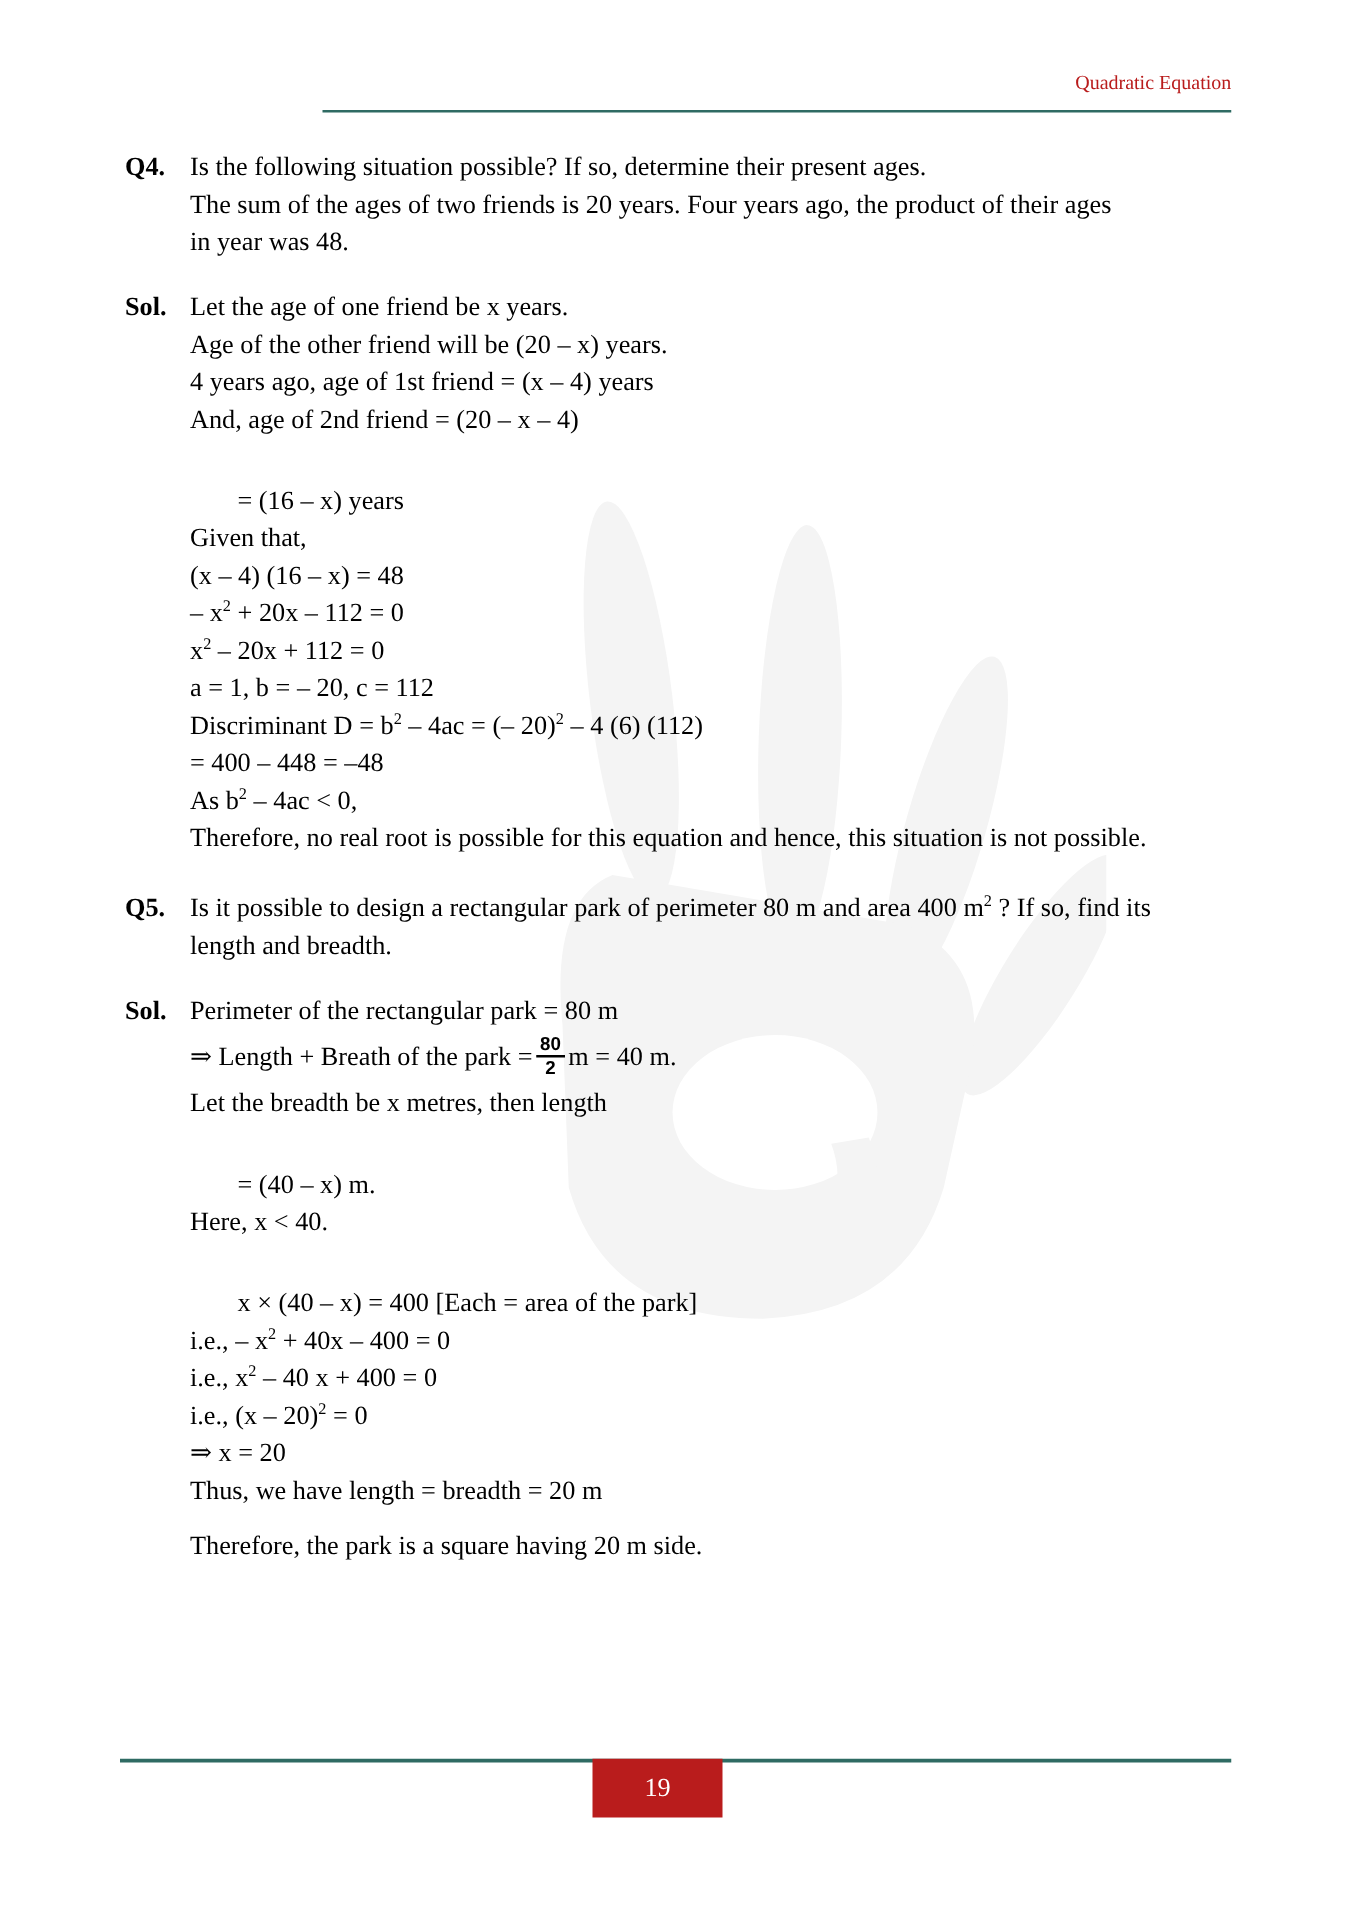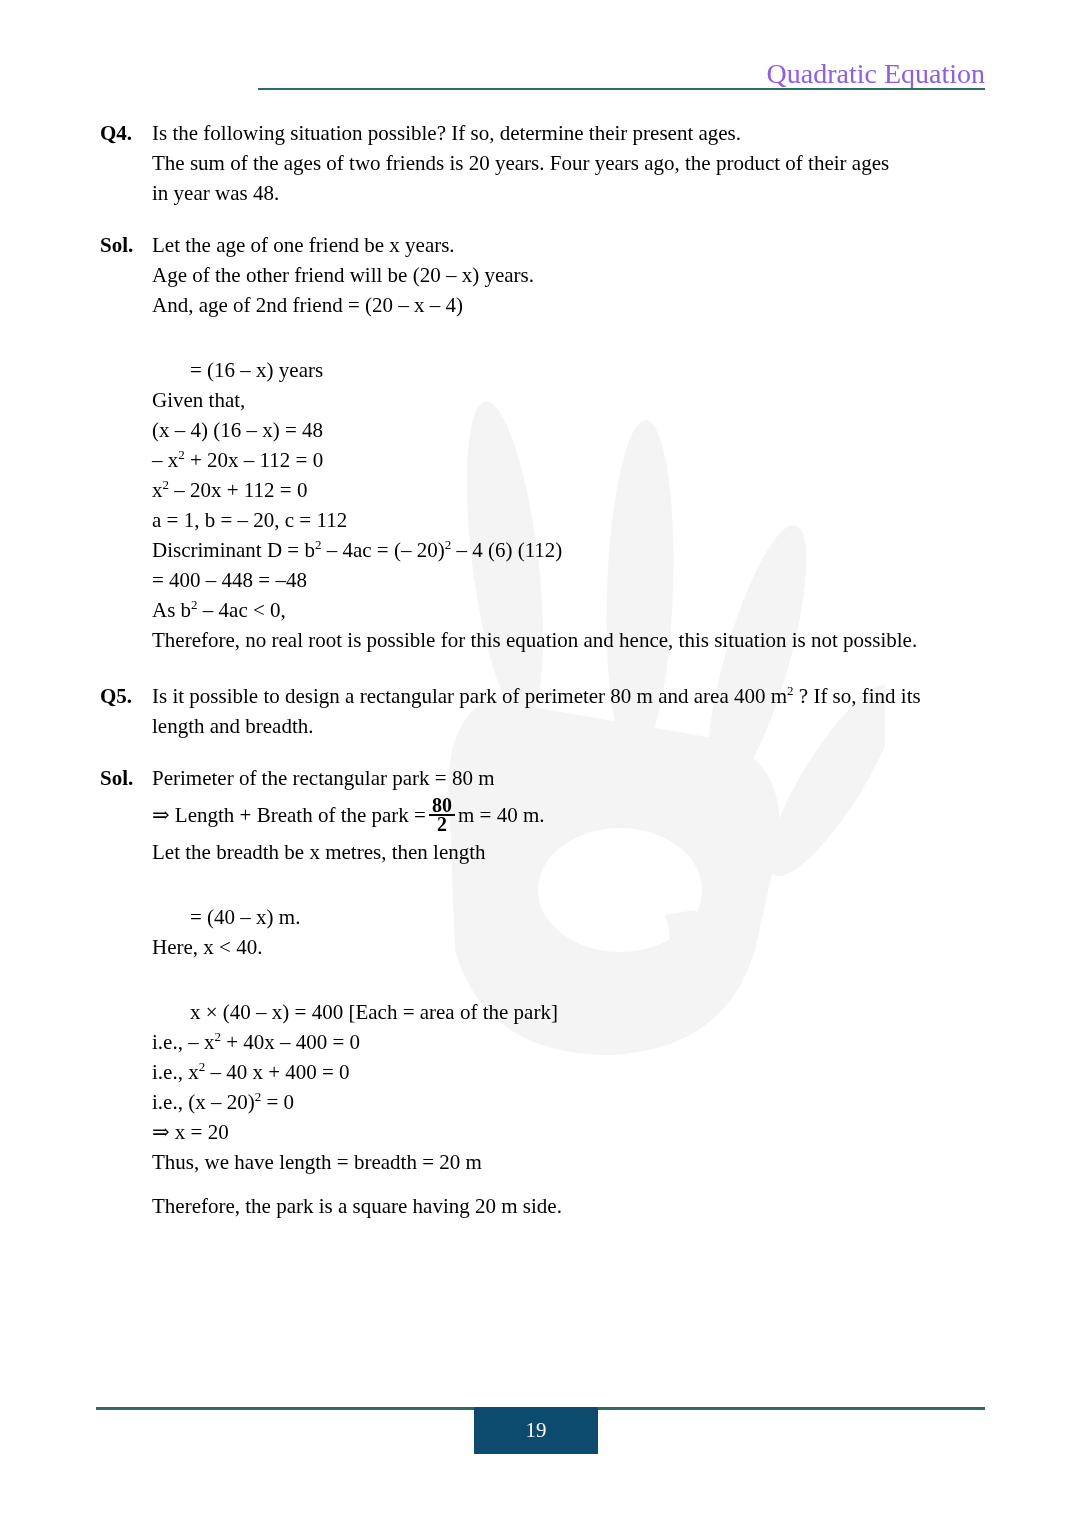--- a/index.html
+++ b/index.html
@@ -69,22 +69,22 @@
     width: 112px;
     height: 4px;
     display: flex;
   }
   .logo-bar span { display: block; height: 100%; }
 
   .header-title {
     position: absolute;
     right: 94px;
     top: 58px;
-    font-size: 28px;
-    color: #8b5cf6;
+    font-size: 16px;
+    color: #b91c1c;
     white-space: nowrap;
   }
   .header-rule {
     position: absolute;
     left: 258px;
     top: 88px;
     width: 727px;
     height: 2px;
     background: #2f6b63;
   }
@@ -136,22 +136,22 @@
 
   
   .frac {
     display: inline-block;
     vertical-align: middle;
     text-align: center;
     position: relative;
     top: -2px;
     margin: 0 3px;
     font-weight: 700;
-    font-family: Liberation Serif, serif;
-    font-size: 20px;
+    font-family: Liberation Sans, sans-serif;
+    font-size: 15px;
   }
   .frac .num {
     display: block;
     line-height: 17px;
     padding: 0 3px;
   }
   .frac .den {
     display: block;
     line-height: 17px;
     border-top: 2px solid #000;
@@ -173,23 +173,23 @@
     left: 96px;
     top: 9px;
     width: 889px;
     height: 3px;
     background: #2f6b63;
   }
   .page-num-box {
     position: absolute;
     left: 474px;
     top: 9px;
-    width: 124px;
+    width: 104px;
     height: 47px;
-    background: #0c4a6e;
+    background: #b91c1c;
     color: #ffffff;
     font-size: 21px;
     display: flex;
     align-items: center;
     justify-content: center;
   }
 </style>
 </head>
 <body>
 
@@ -233,20 +233,21 @@
     </div>
 
     <div class="gap-q"></div>
 
     <div class="block">
       <div class="row">
         <div class="label">Sol.</div>
         <div class="lines">
           <div class="line">Let the age of one friend be x years.</div>
           <div class="line">Age of the other friend will be (20 – x) years.</div>
+          <div class="line">4 years ago, age of 1st friend = (x – 4) years</div>
           <div class="line">And, age of 2nd friend = (20 – x – 4)</div>
           <div class="line indent1">= (16 – x) years</div>
           <div class="line">Given that,</div>
           <div class="line">(x – 4) (16 – x) = 48</div>
 
 
           <div class="line"><span>– x</span><sup>2</sup><span> + 20x – 112 = 0</span></div>
 
           <div class="line"><span>x</span><sup>2</sup><span> – 20x + 112 = 0</span></div>
 

